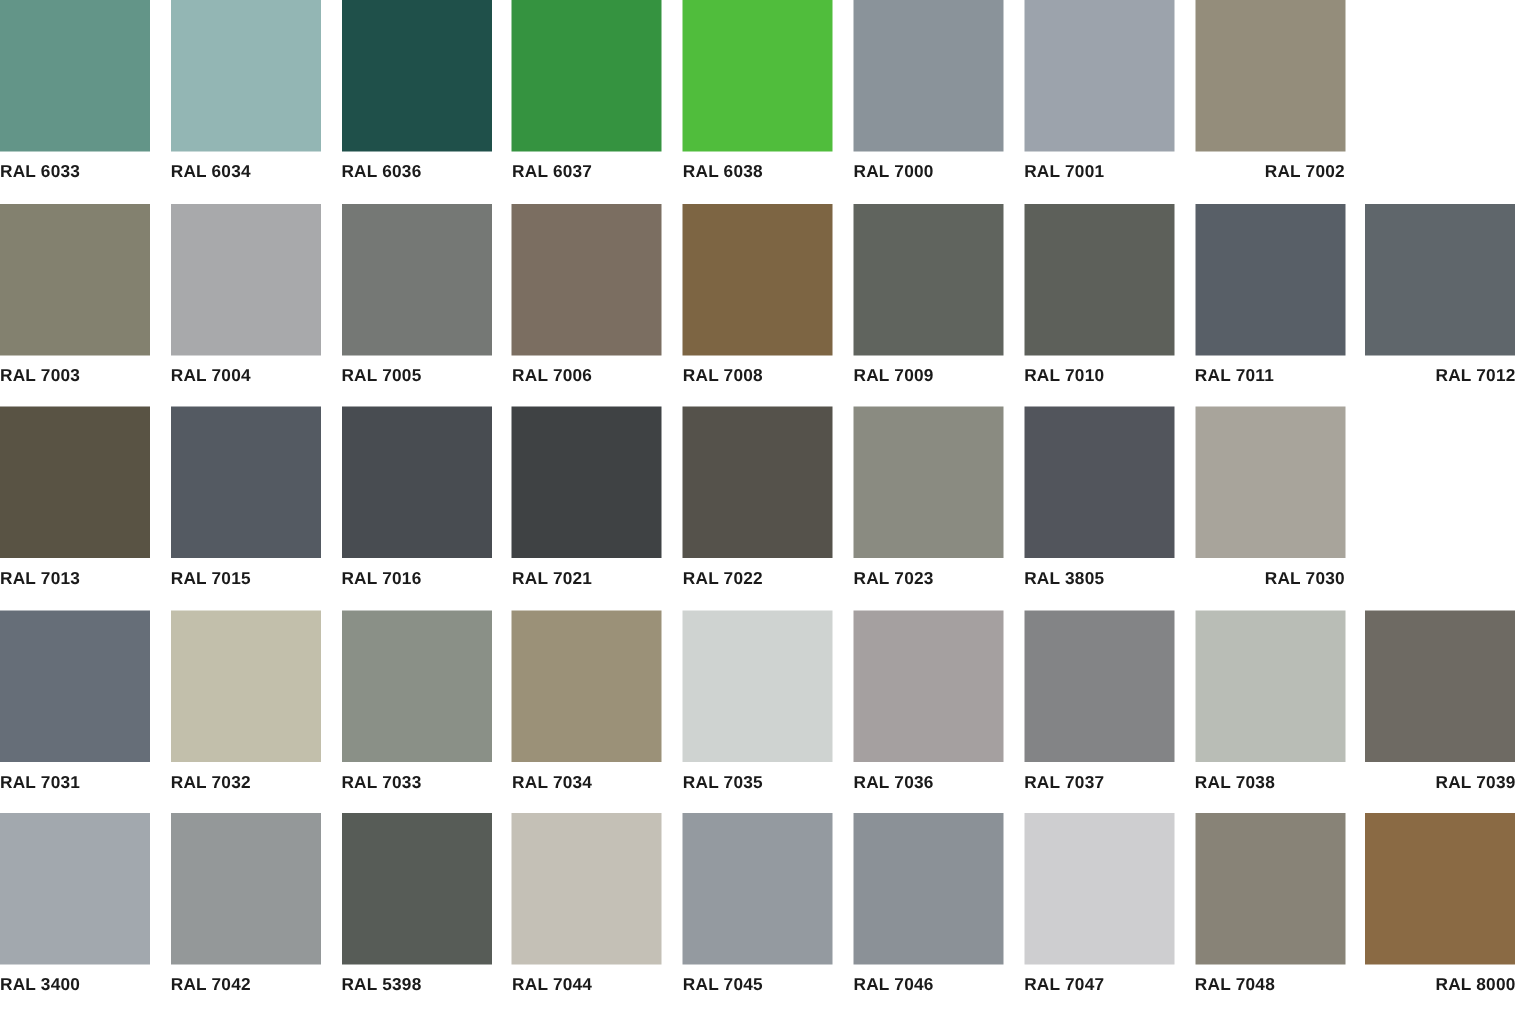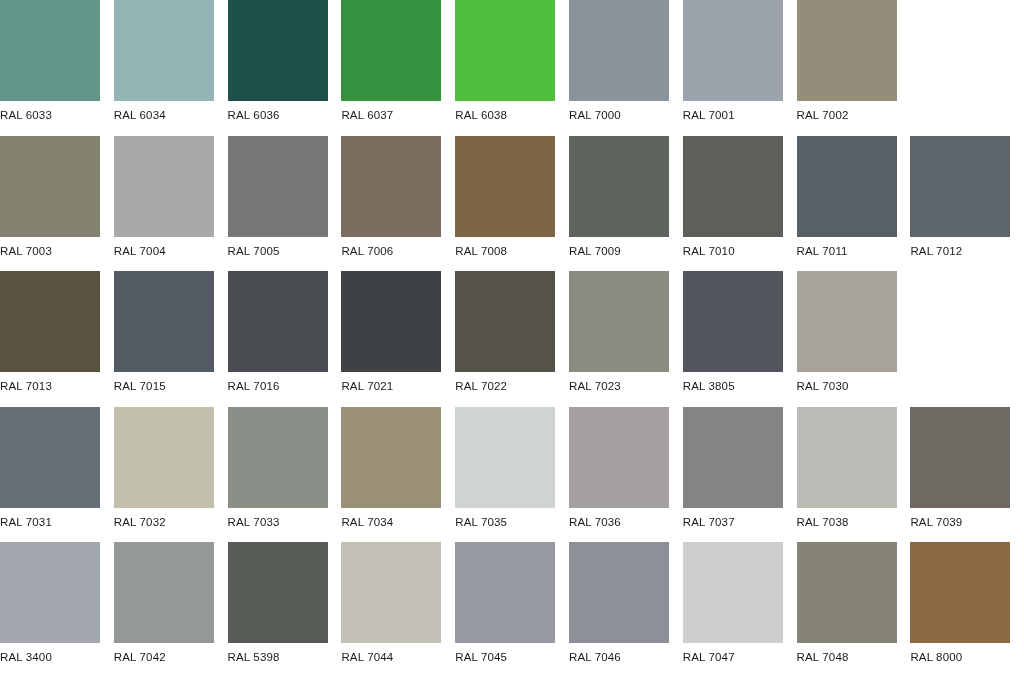--- a/index.html
+++ b/index.html
@@ -17,30 +17,32 @@
   #chart {
     width: 1024px;
     box-sizing: border-box;
     padding: 0;
   }
   .swatch-row {
     display: flex;
     width: 1024px;
     height: 135.5px;
     box-sizing: border-box;
+    font-weight: bold;
   }
   .swatch-cell {
     width: 100px;
     margin-right: 13.8px;
     box-sizing: border-box;
     display: flex;
     flex-direction: column;
   }
   .swatch-cell:last-child {
     margin-right: 0;
+    align-items: flex-end;
   }
   .swatch-chip {
     width: 100px;
     height: 101px;
     display: block;
   }
   .swatch-label {
     font-size: 11.5px;
     line-height: 13px;
     color: #1a1a1a;

